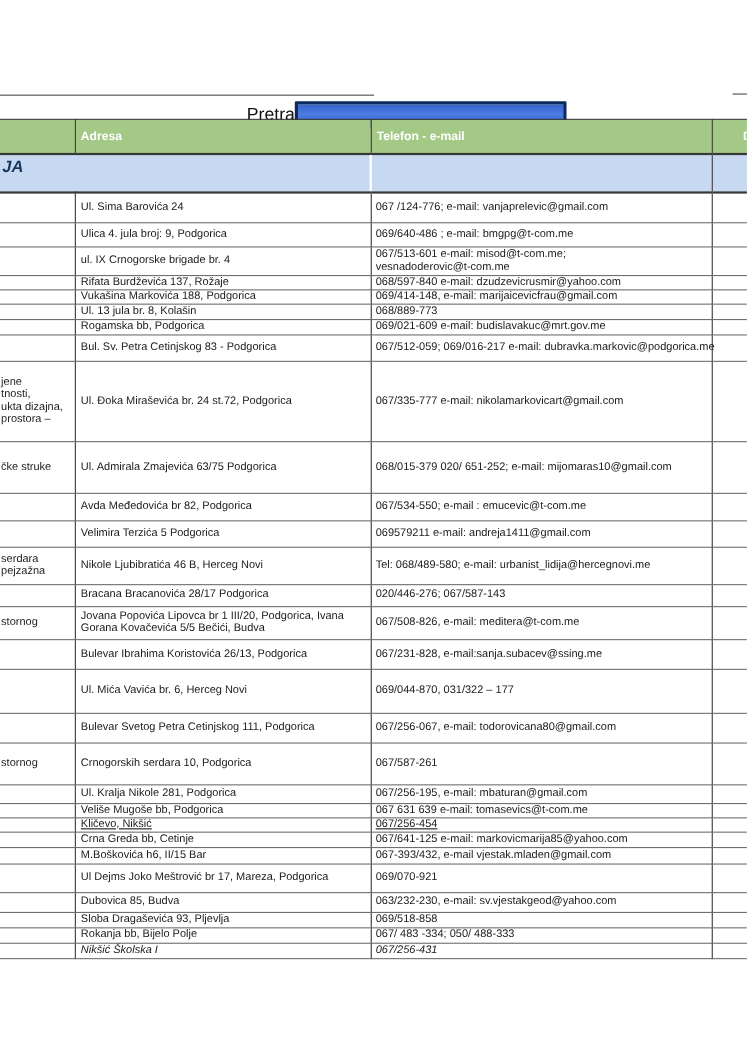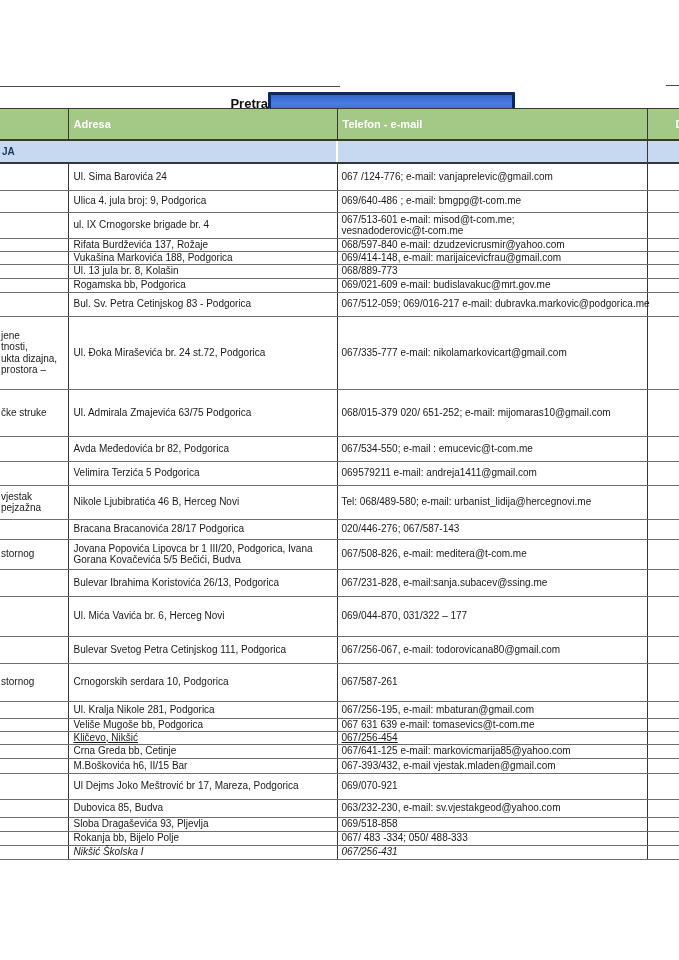--- a/index.html
+++ b/index.html
@@ -2,36 +2,36 @@
 <html><head>
 <meta charset="utf-8">
 <style>
   html,body{margin:0;padding:0;background:#fff;}
   .page{position:relative;width:679px;height:960px;background:#ffffff;overflow:hidden;
         font-family:"Liberation Sans","DejaVu Sans",sans-serif;color:#1a1a1a;}
   .top-rule{position:absolute;height:1px;background:#4a4a4a;}
   .top-rule.left{left:0;top:86px;width:340px;}
   .top-rule.right{left:666px;top:85px;width:13px;}
   .searchbar{position:absolute;left:0;top:92px;width:679px;height:26px;}
-  .search-label{position:absolute;right:411px;top:4px;font-size:13px;font-weight:bold;color:#111;}
+  .search-label{position:absolute;right:411px;top:4px;font-size:16px;font-weight:normal;color:#111;}
   .search-box{position:absolute;left:268px;top:0;width:241px;height:19px;
       background:linear-gradient(#3463cc,#4b7ce2 45%,#3463cc);
       border:3px solid #0d2a5e;border-radius:1px;}
   table.grid{position:absolute;left:0;top:108px;width:679px;border-collapse:collapse;table-layout:fixed;}
   table.grid col.w0{width:68px;} table.grid col.w1{width:269px;}
   table.grid col.w2{width:310px;} table.grid col.w3{width:32px;}
   th,td{border-right:1px solid #383838;border-bottom:1px solid #6f6f6f;
         vertical-align:middle;font-size:10px;line-height:1.15;overflow:visible;}
   th.c3,td.c3{border-right:none;}
   thead th{height:30px;background:#A4C885;color:#ffffff;font-size:11px;font-weight:bold;
            text-align:left;padding:0 0 0 5px;border-top:1px solid #383838;border-bottom:2px solid #383838;}
   thead th.c3{padding:0;} 
   thead th.c3 .clip{display:block;padding-left:28px;white-space:nowrap;overflow:hidden;}
-  tr.category td{height:21px;background:#C6D9F0;color:#17375E;font-weight:bold;font-size:10px;
-                 padding:0 0 0 2px;border-bottom:2px solid #383838;}
+  tr.category td{height:21px;background:#C6D9F0;color:#17375E;font-weight:bold;font-size:15px;
+                 padding:0 0 12px 2px;border-bottom:2px solid #383838;font-style:italic;}
   tr.category td.c2{border-left:2px solid #ffffff;}
   td.c0{padding:0 0 0 1px;color:#222;}
   td.c0 div{white-space:nowrap;}
   td.c1{padding:0 2px 0 5px;}
   td.c2{padding:0 0 0 4px;white-space:nowrap;}
   td.c2.wrap{white-space:pre-wrap;}
   td.c3{padding:0;}
 </style>
 </head>
 <body>
@@ -143,21 +143,21 @@
           <td class="c3"></td>
         </tr>
         <tr style="height: 24px;">
           <td class="c0"></td>
           <td class="c1">Velimira Terzića 5 Podgorica</td>
           <td class="c2">069579211 e-mail: andreja1411@gmail.com</td>
           <td class="c3"></td>
         </tr>
         <tr style="height: 34px;">
           <td class="c0">
-            <div>vjestak</div>
+            <div>serdara</div>
             <div>pejzažna</div>
           </td>
           <td class="c1">Nikole Ljubibratića 46 B, Herceg Novi</td>
           <td class="c2">Tel: 068/489-580; e-mail: urbanist_lidija@hercegnovi.me</td>
           <td class="c3"></td>
         </tr>
         <tr style="height: 20px;">
           <td class="c0"></td>
           <td class="c1">Bracana Bracanovića 28/17 Podgorica</td>
           <td class="c2">020/446-276; 067/587-143</td>

